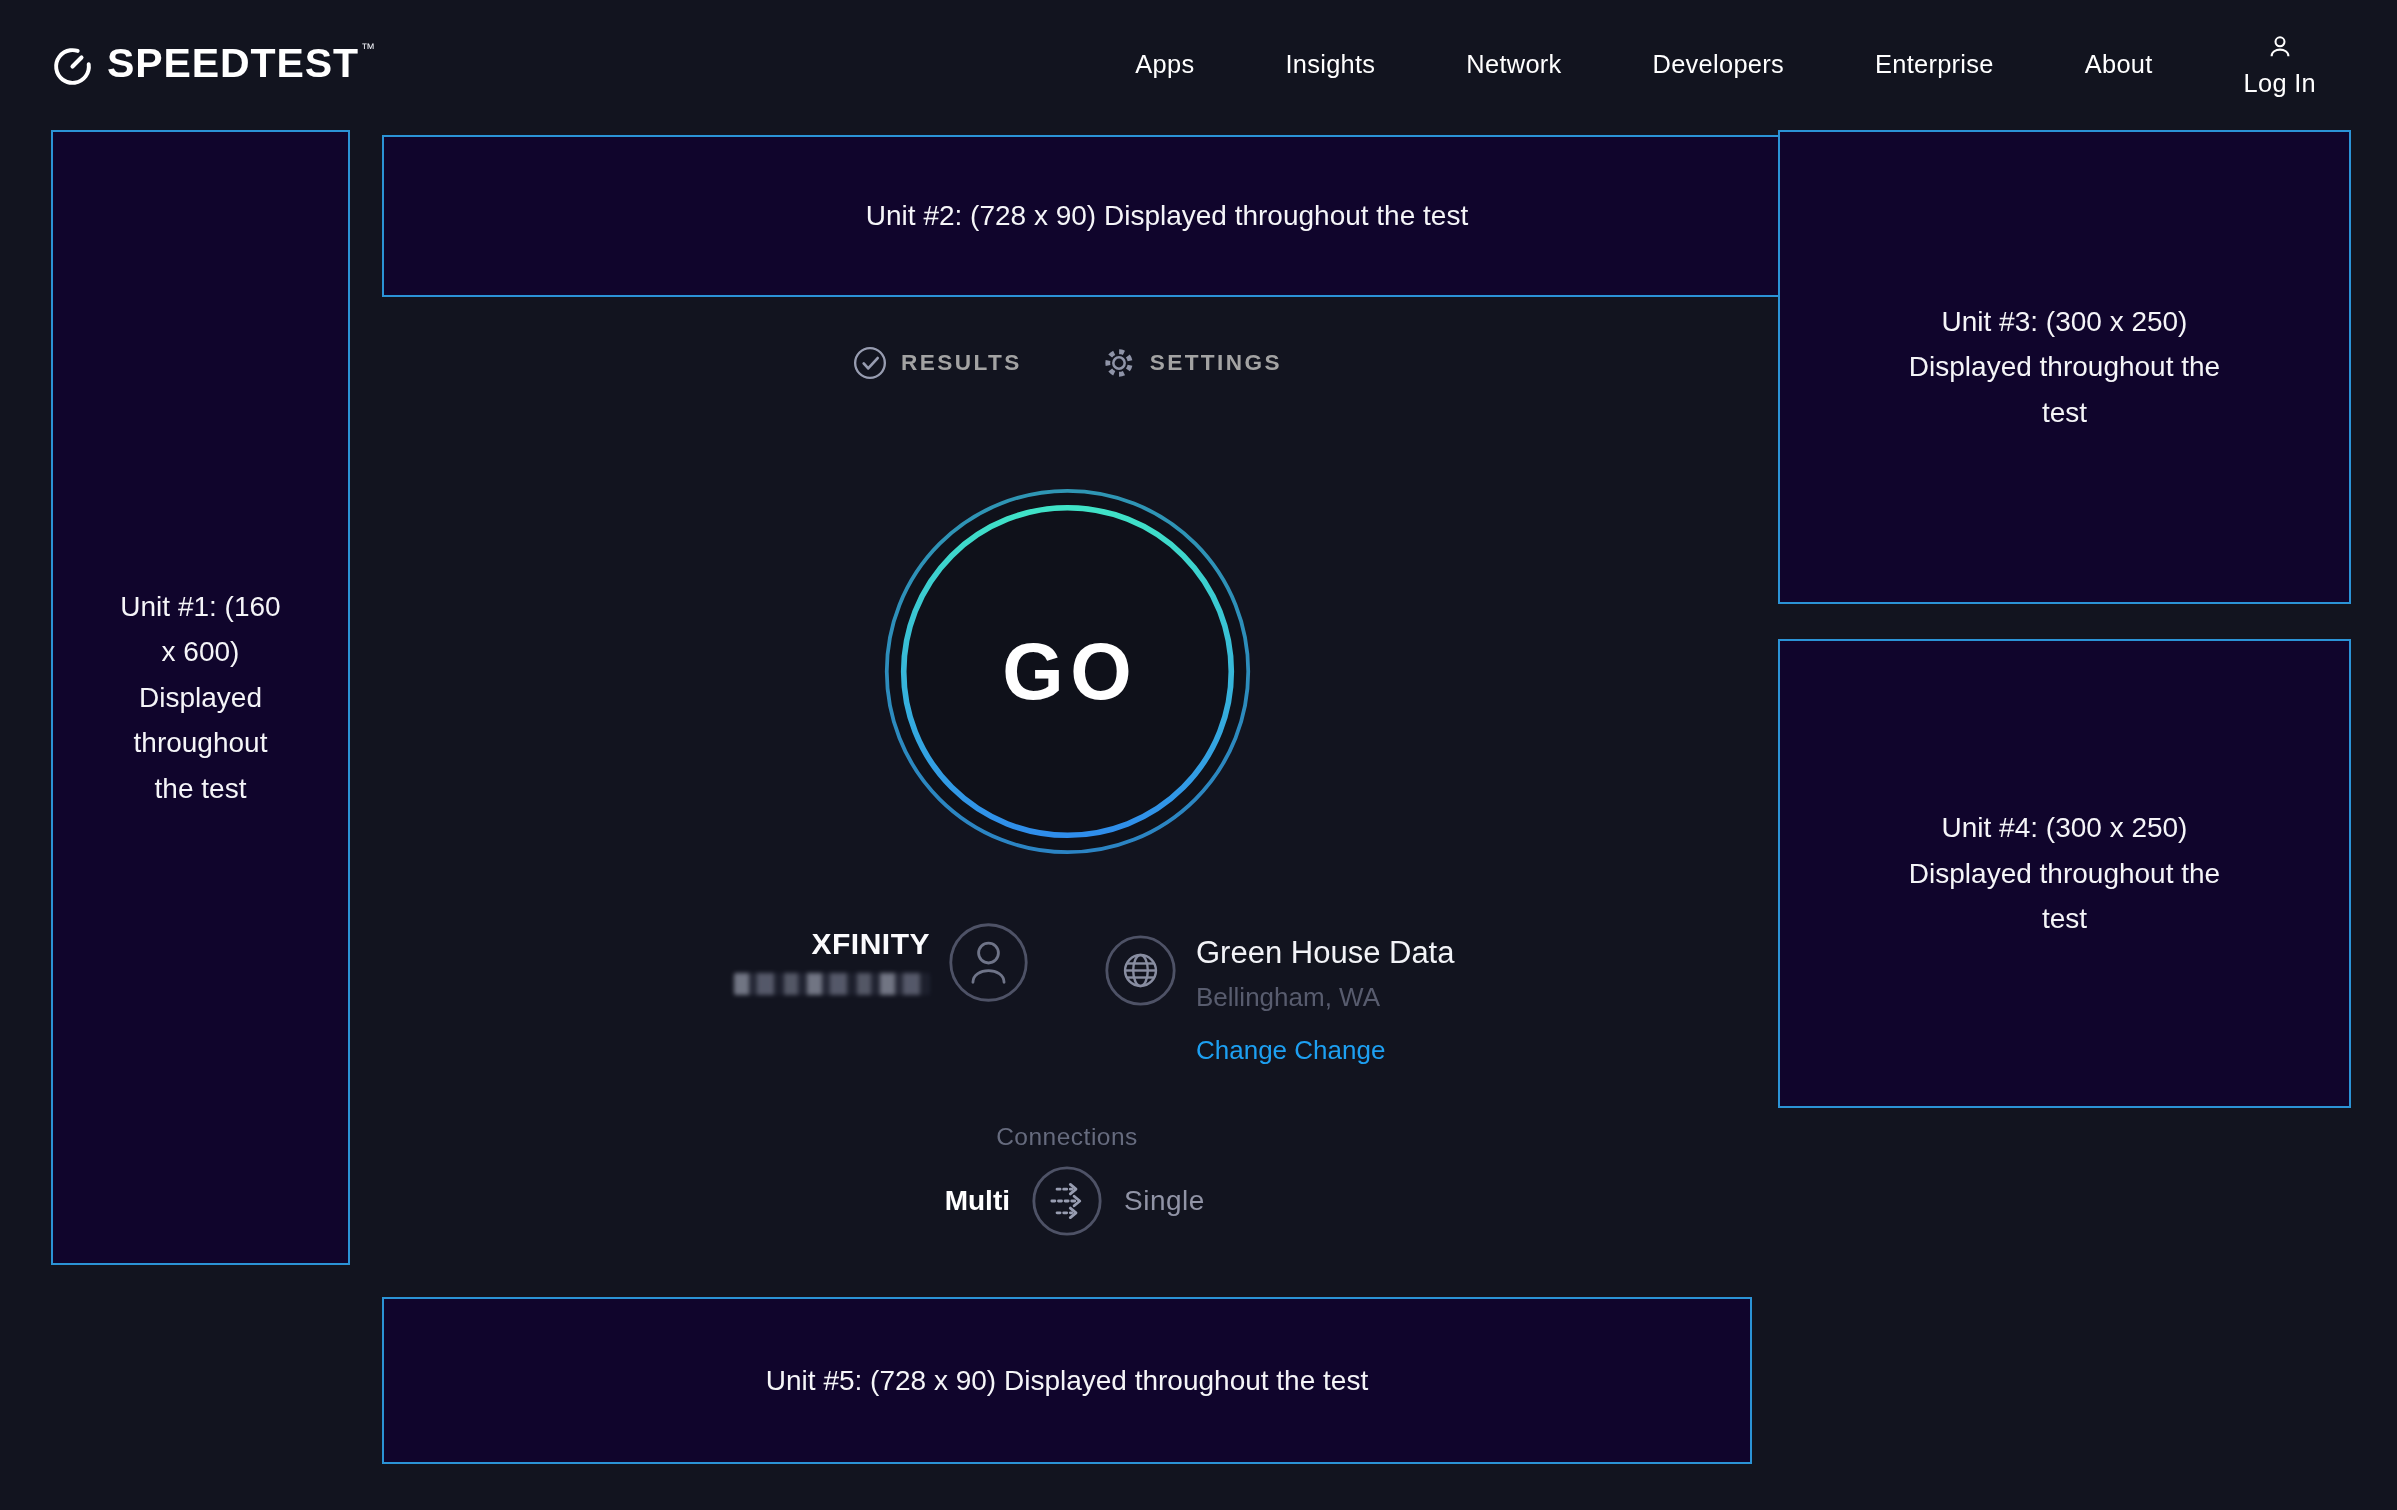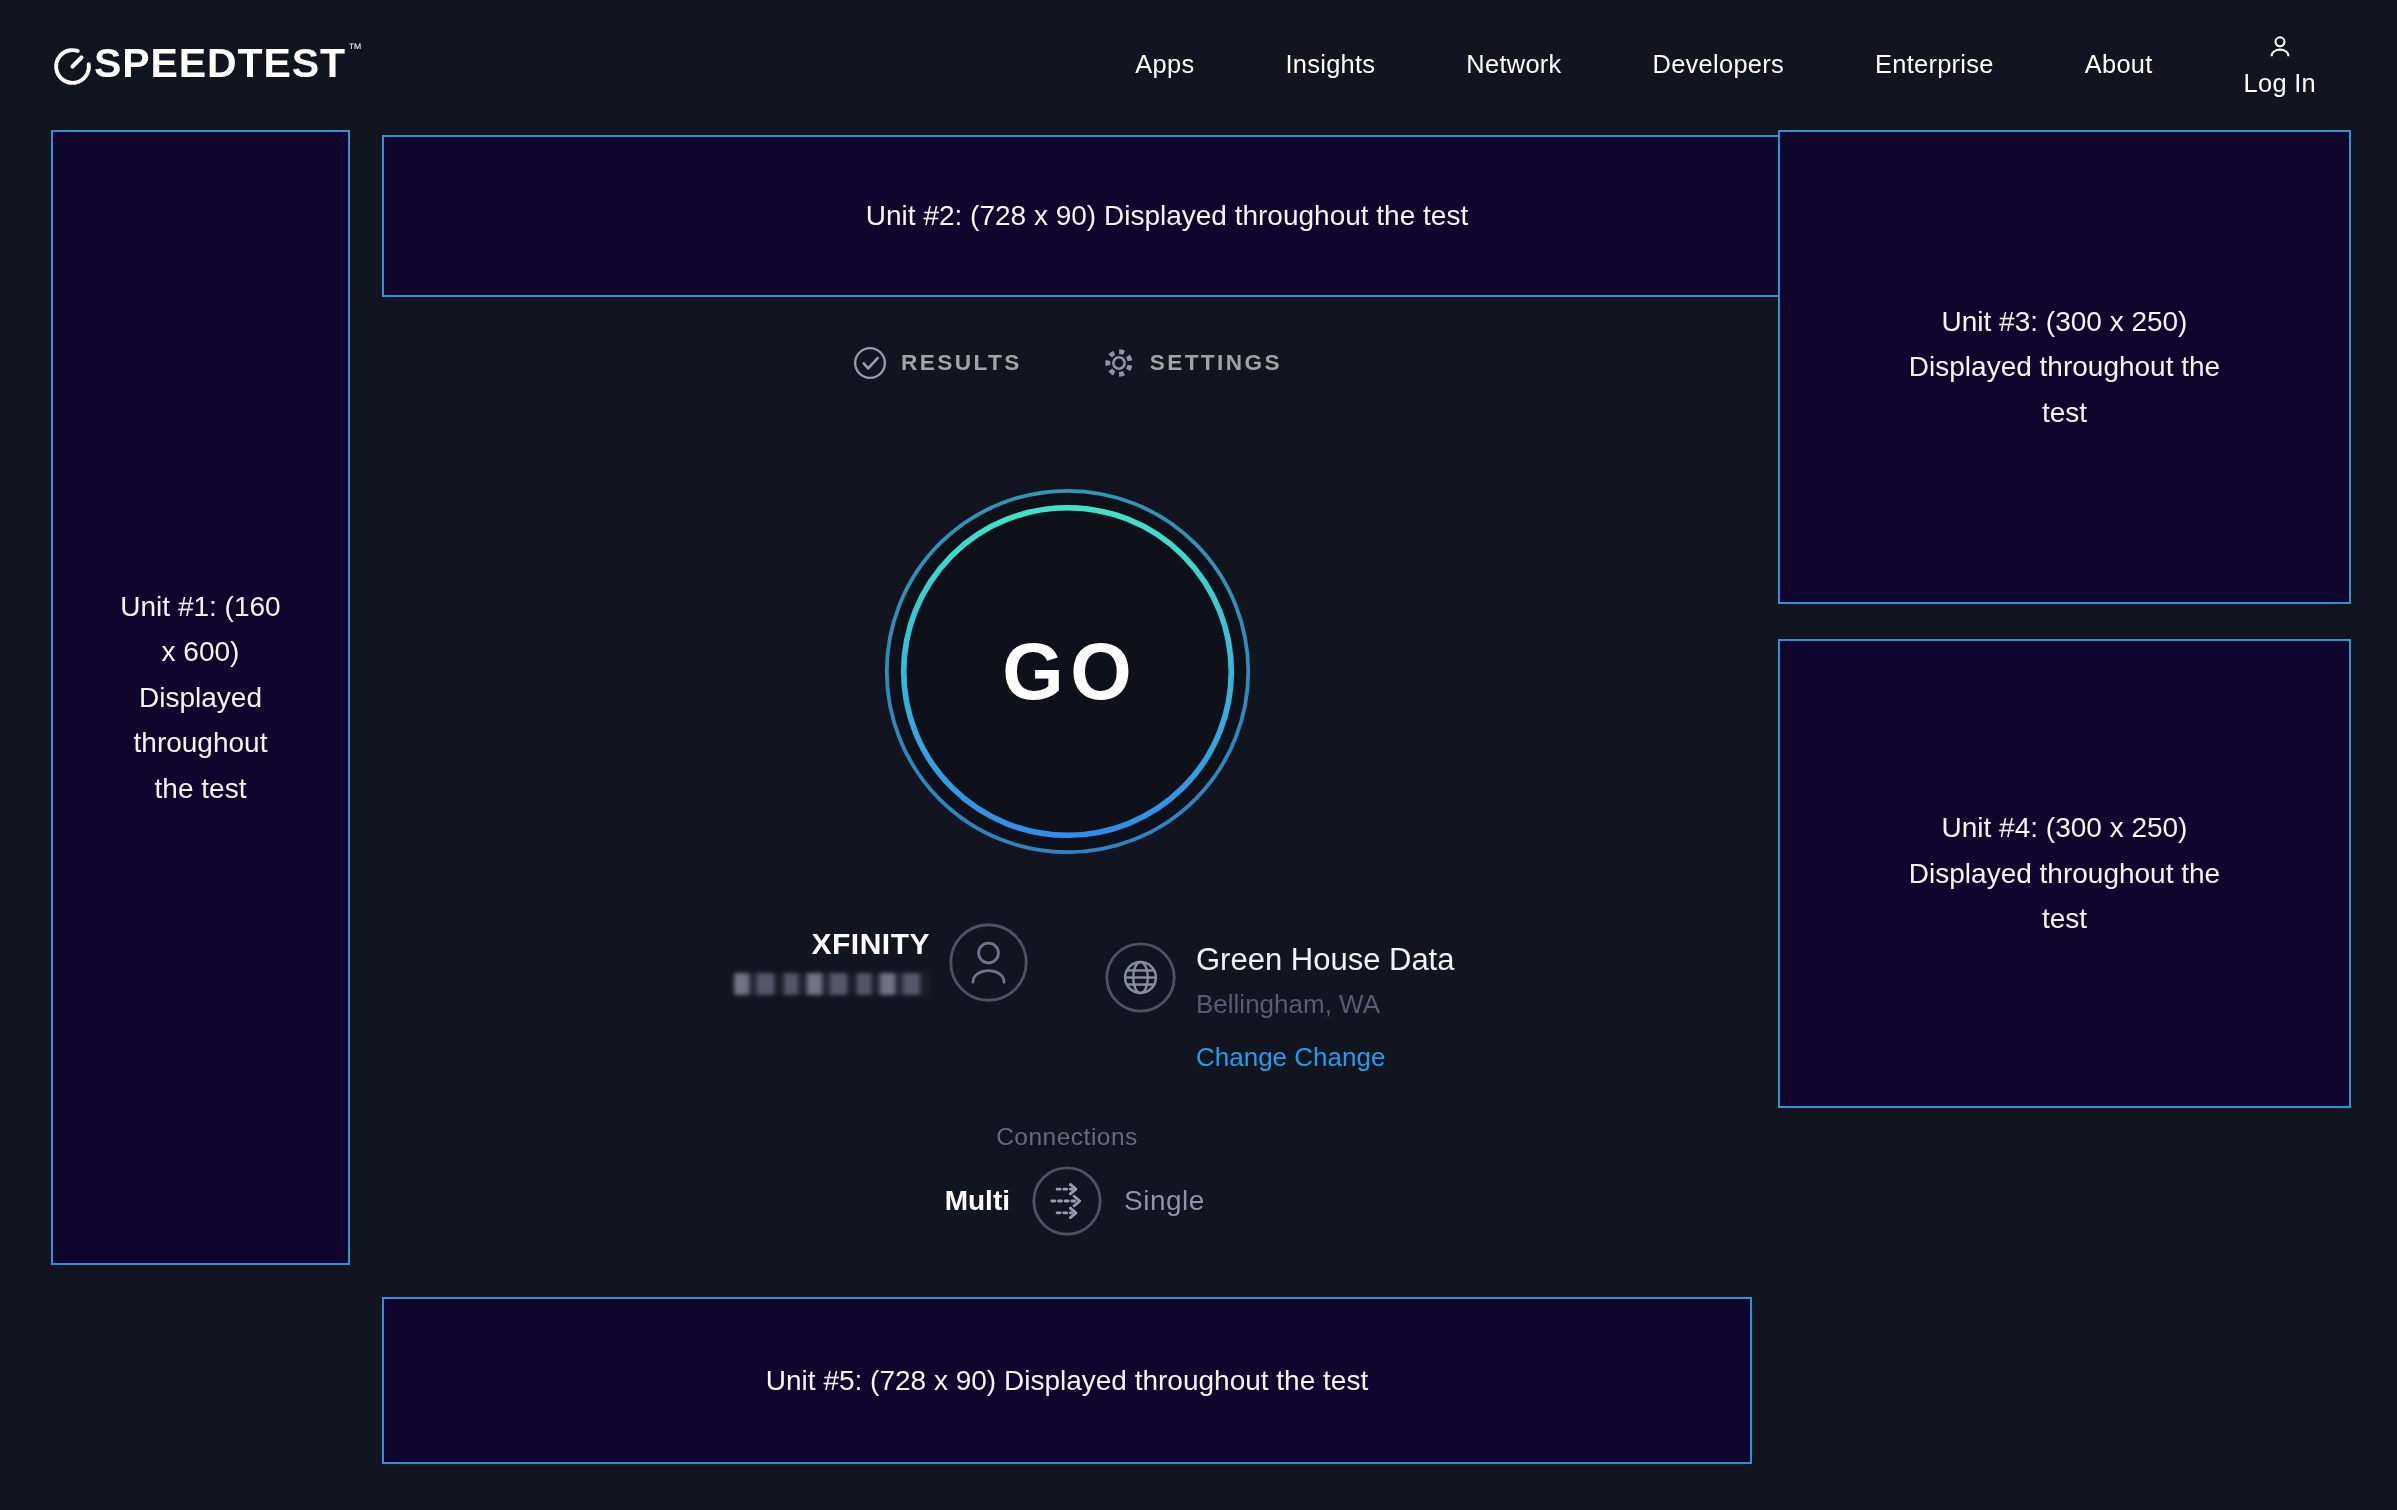--- a/index.html
+++ b/index.html
@@ -15,21 +15,21 @@
   
   header {
     position:absolute; left:0; top:0; right:0; height:130px;
     display:flex; align-items:center; justify-content:space-between;
     padding:0 81px 0 51px;
   }
   .logo { display:flex; align-items:flex-start; cursor:pointer; }
   .logo svg { margin-top:3.8px; }
   .logo-text {
     font-size:41px; font-weight:700; letter-spacing:0.9px; color:#ffffff;
-    line-height:43px;
+    margin-left:13px; line-height:43px;
   }
   .tm { font-size:14px; color:#e8e9ef; position:relative; top:-1.9px; margin-left:1.9px; }
   nav { display:flex; align-items:center; gap:91px; }
   .nav-item {
     color:#ffffff; font-size:25.4px; text-decoration:none; cursor:pointer;
     letter-spacing:0.3px;
   }
   .nav-login { display:flex; align-items:center; gap:9.4px;flex-direction:column; }
 
   
@@ -82,21 +82,21 @@
   .isp-name { font-size:30px; font-weight:600; letter-spacing:0.5px; color:#fbfbfd; }
   .ip-redacted {
     display:inline-block; width:196px; height:22.6px; margin-top:12.2px; border-radius:1.9px;
     background:repeating-linear-gradient(90deg,
       rgba(205,210,228,.60) 0 15px, rgba(110,115,140,.25) 15px 22.6px,
       rgba(170,175,198,.52) 22.6px 40px, rgba(80,85,108,.22) 40px 50px,
       rgba(190,195,215,.45) 50px 64px, rgba(100,105,130,.22) 64px 73px);
     filter:blur(1.9px); opacity:.85;
   }
   .provider-right {
-    position:absolute; left:50%; margin-left:37px; top:16px;
+    position:absolute; left:50%; margin-left:37px; top:9px;
     display:flex; align-items:flex-start; gap:19px;
   }
   .provider-right .globe-svg { margin-top:3.8px; }
   .server-block { margin-top:3.8px; }
   .server-name { font-size:31px; font-weight:500; color:#f2f3f7; line-height:38px; }
   .server-loc { font-size:26px; color:#585c6e; margin-top:9px; line-height:32px; }
   .change-server {
     display:inline-block; font-size:26px; color:#1da0f2; margin-top:21px;
     line-height:32px; text-decoration:none; cursor:pointer;
   }

